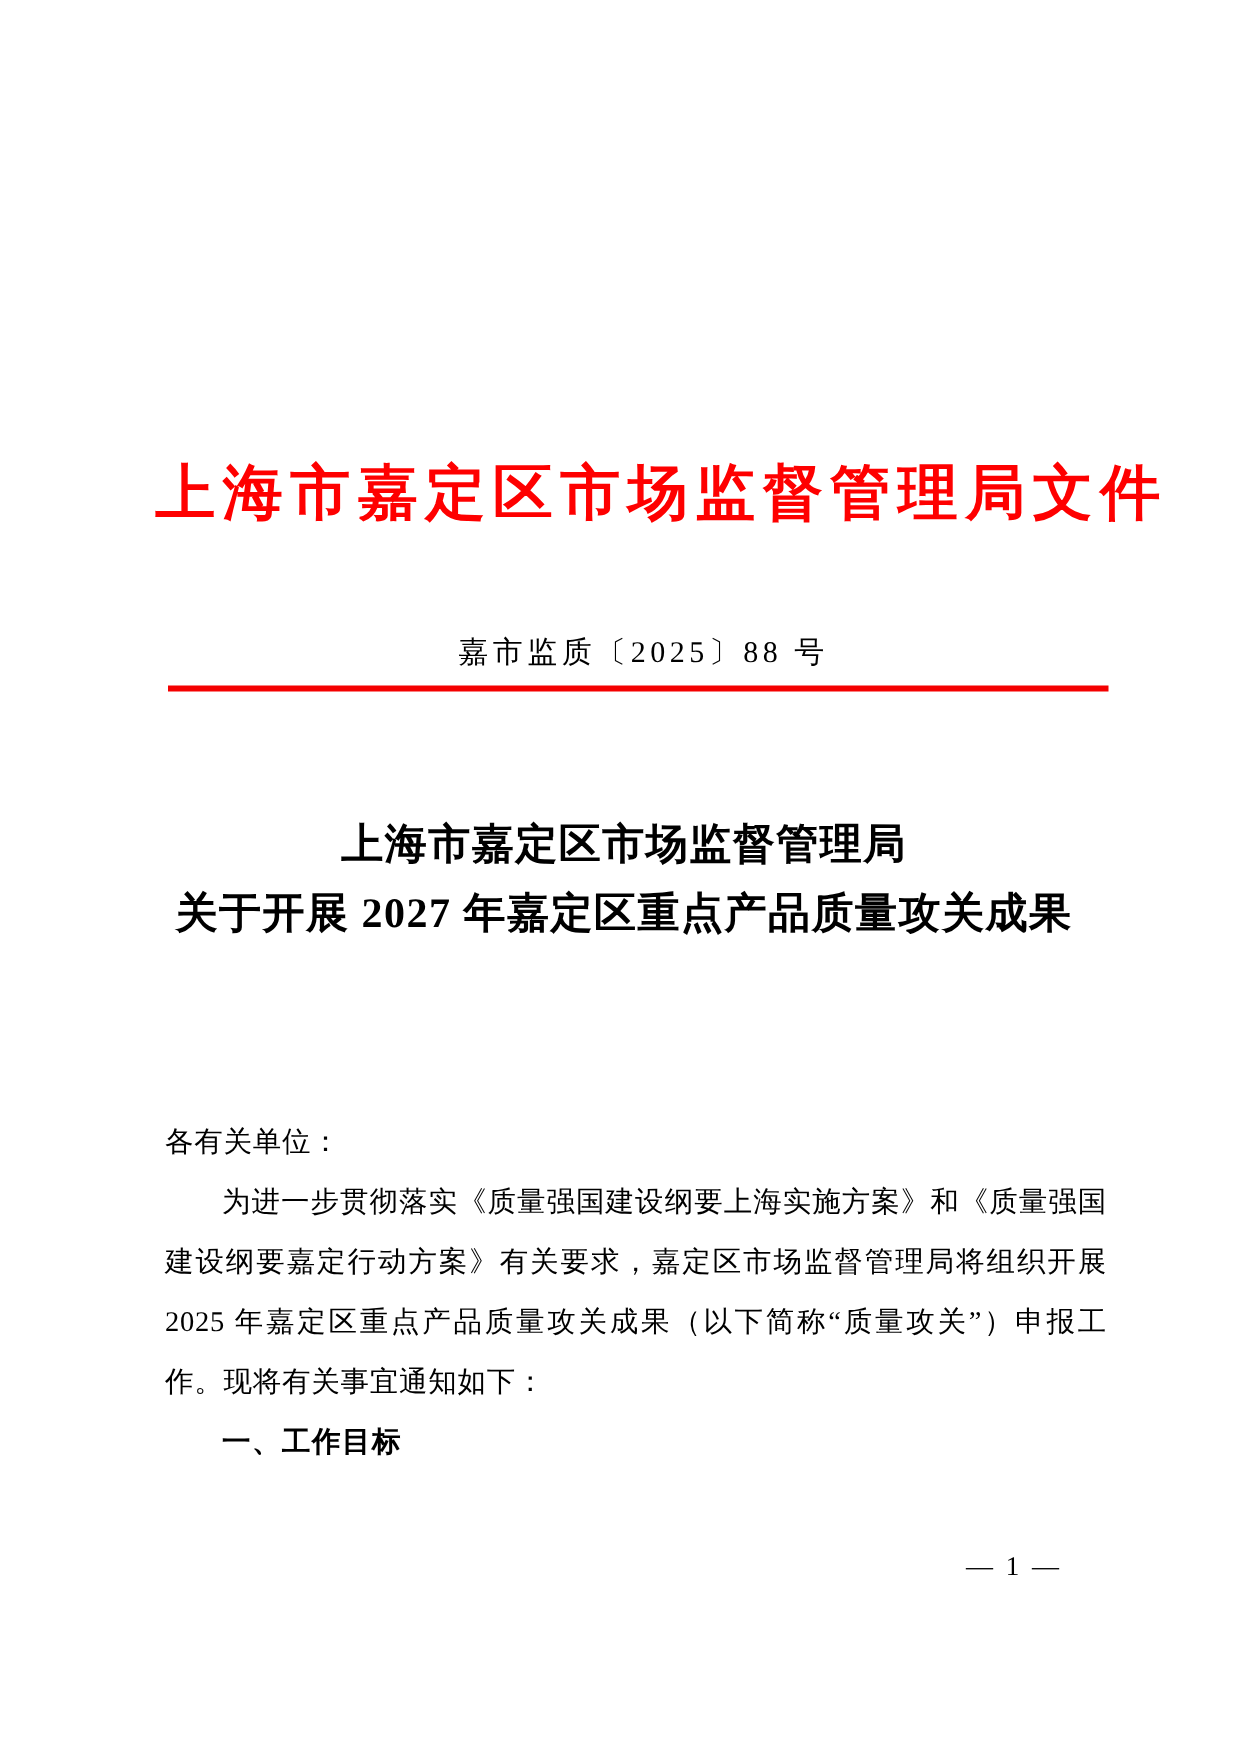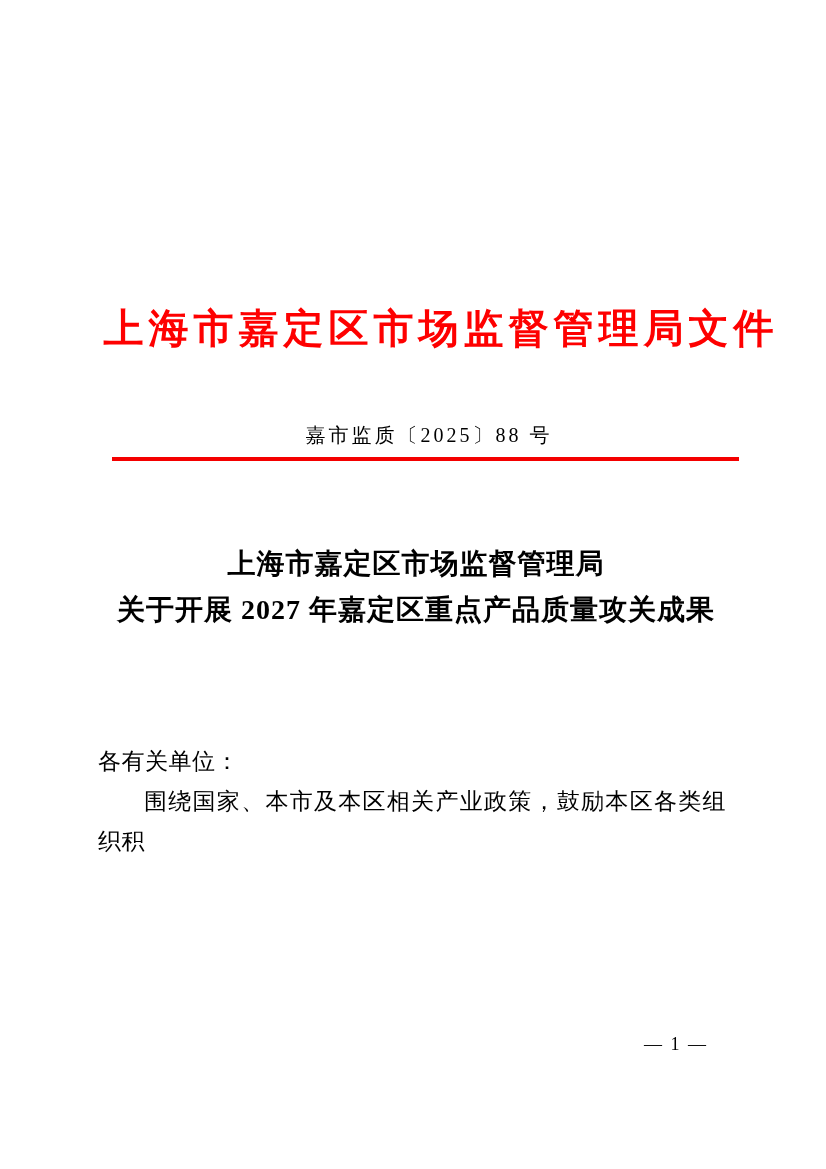--- a/index.html
+++ b/index.html
@@ -55,23 +55,23 @@
     text-align: center;
     font-size: 28px;
     font-weight: bold;
     line-height: 46px;
     letter-spacing: 1px;
   }
   .title-line { display: block; }
   .body-block {
     position: absolute;
     top: 742px;
-    left: 98px;
+    left: 110px;
     width: 628px;
-    font-size: 23px;
+    font-size: 19px;
     line-height: 40px;
     text-align: justify;
     letter-spacing: 0.5px;
   }
   .body-block p { margin: 0; }
   .indent { text-indent: 2em; }
   .section-heading {
     font-weight: bold;
     font-family: "Liberation Sans", "DejaVu Sans", sans-serif;
     letter-spacing: 1px;
@@ -96,18 +96,19 @@
 
   <div class="divider"></div>
 
   <h1 class="doc-title">
     <span class="title-line">上海市嘉定区市场监督管理局</span>
     <span class="title-line">关于开展 2027 年嘉定区重点产品质量攻关成果</span>
   </h1>
 
   <div class="body-block">
     <p class="salutation">各有关单位：</p>
-    <p class="indent">围绕国家、本市及本区相关产业政策，鼓励本区各类组织积</p>
+    <p class="indent">为进一步贯彻落实《质量强国建设纲要上海实施方案》和《质量强国建设纲要嘉定行动方案》有关要求，嘉定区市场监督管理局将组织开展 2025 年嘉定区重点产品质量攻关成果（以下简称“质量攻关”）申报工作。现将有关事宜通知如下：</p>
+    <p class="indent section-heading">一、工作目标</p>
   </div>
 
   <div class="page-number">— 1 —</div>
 
 </div>
 
 </body></html>

